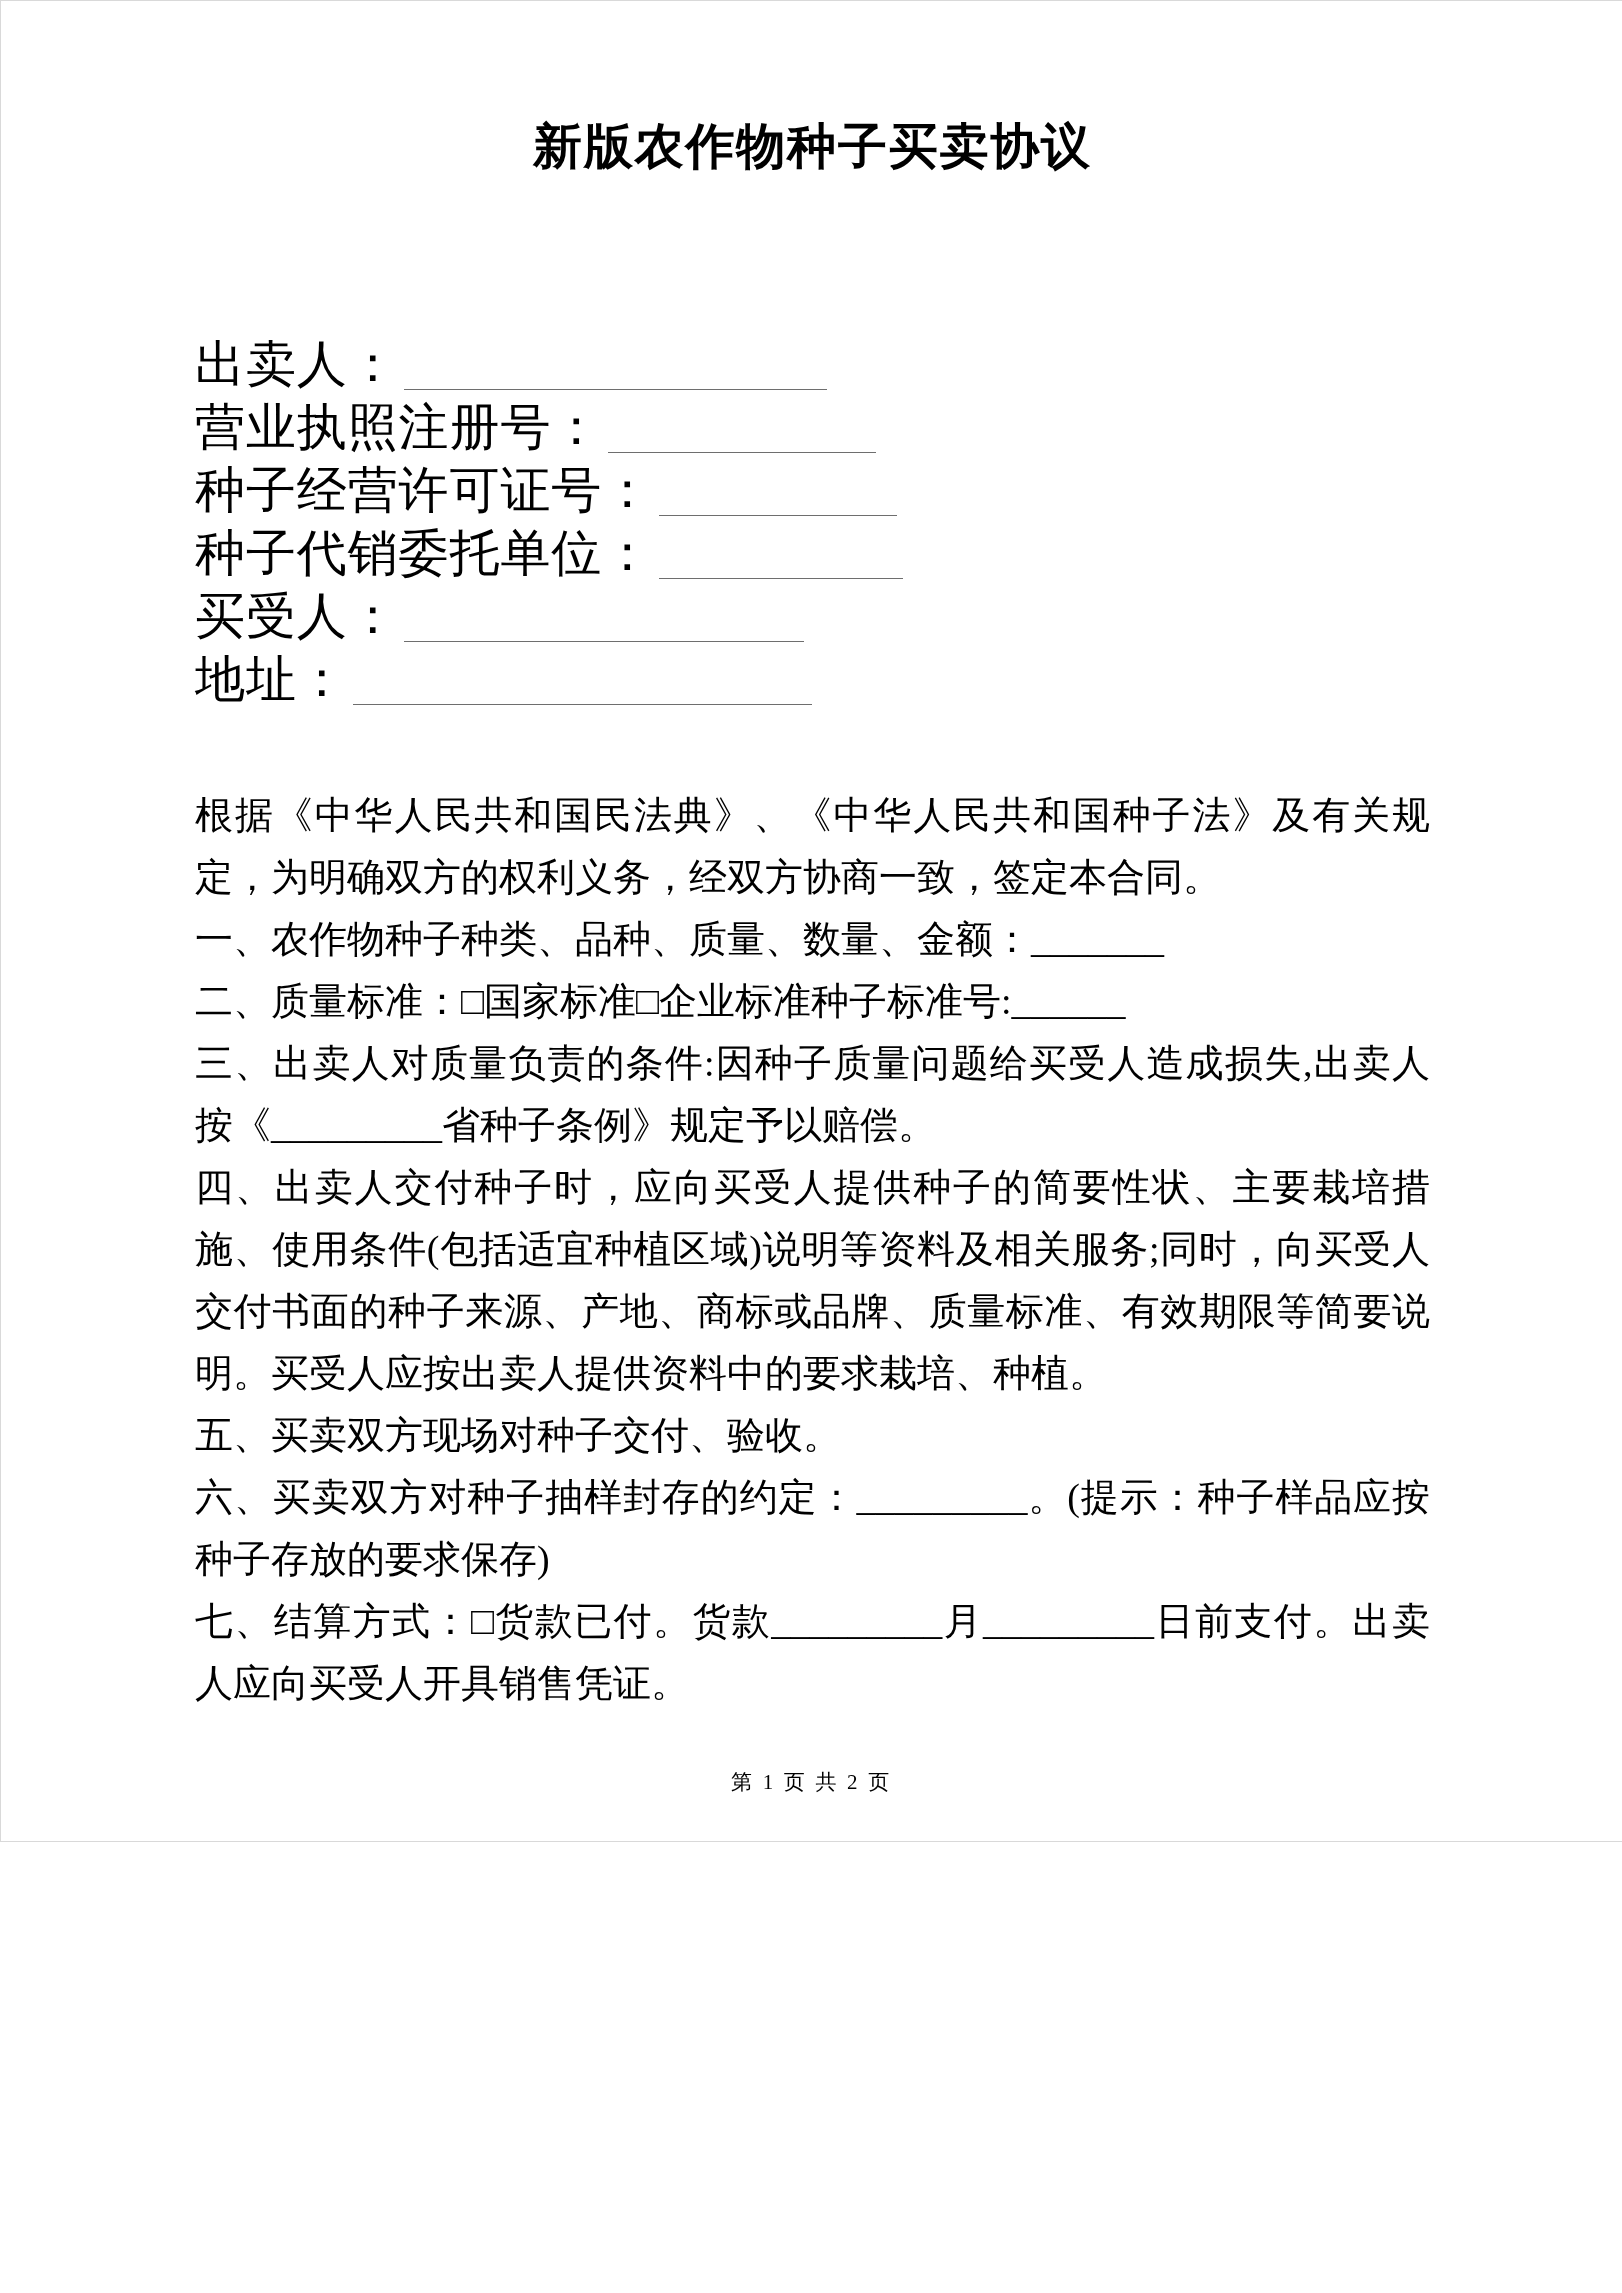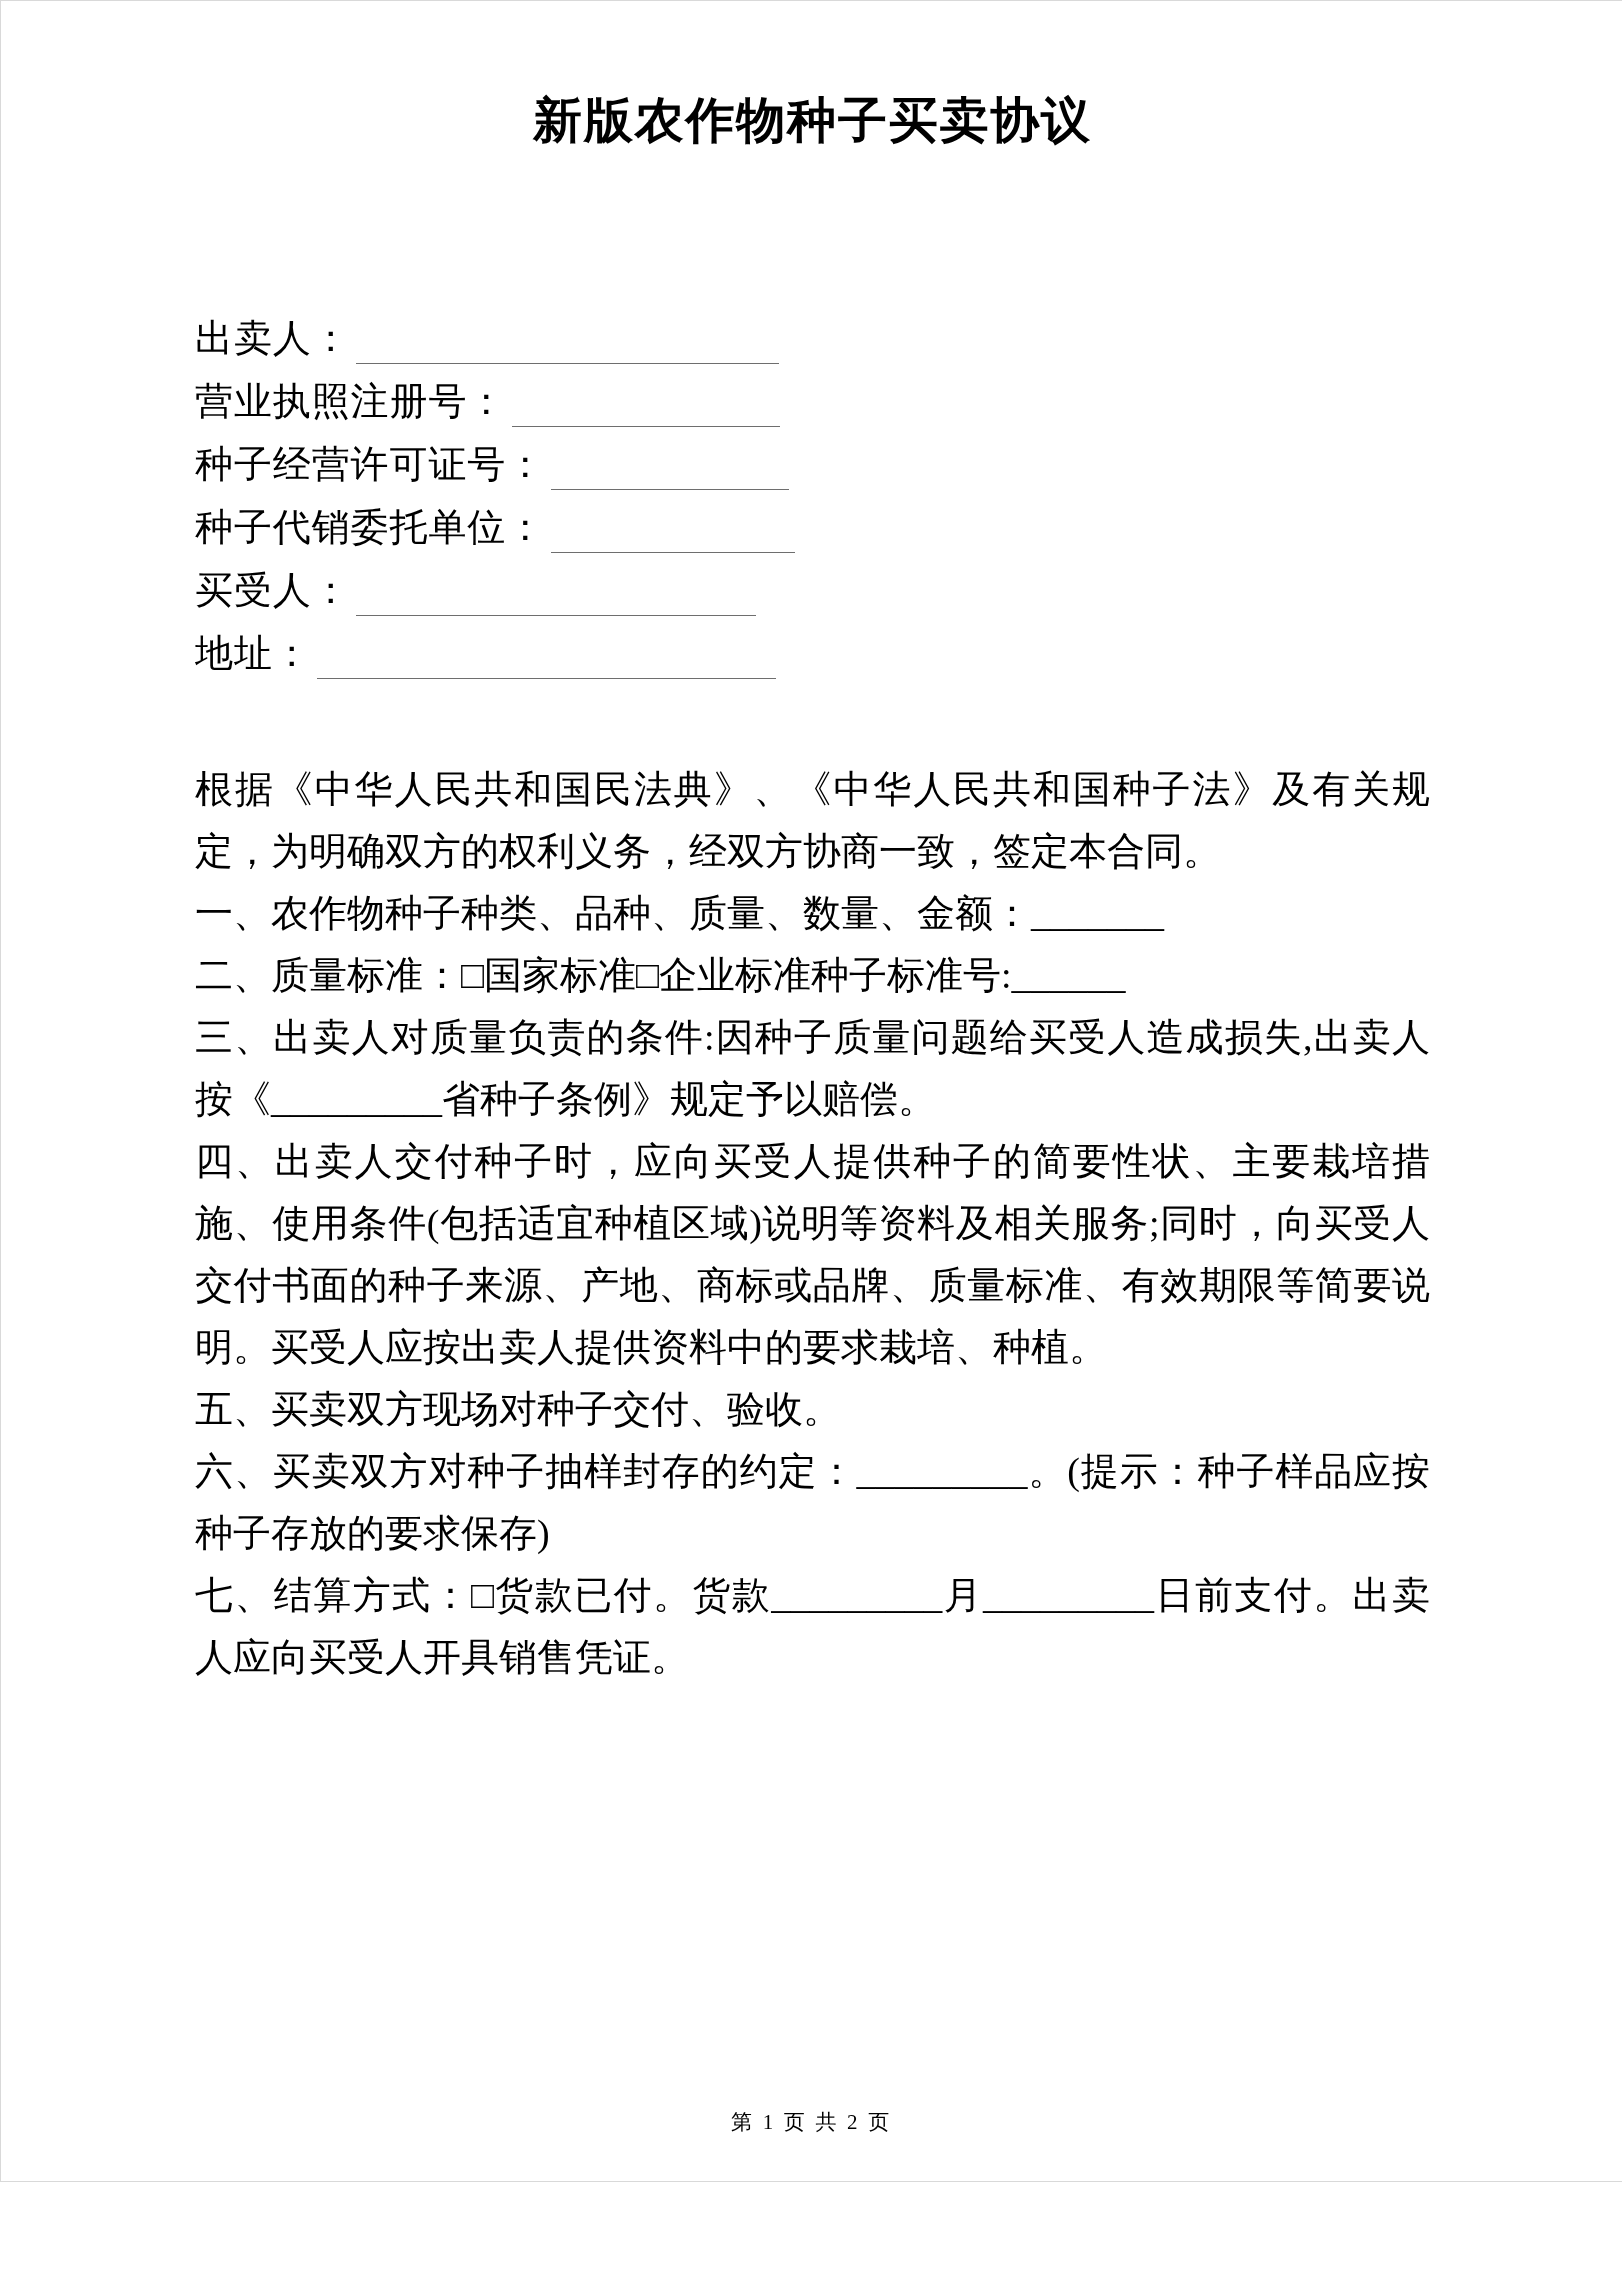--- a/index.html
+++ b/index.html
@@ -3,42 +3,42 @@
 <meta charset="utf-8">
 <style>
   html, body {
     margin: 0;
     padding: 0;
     background: #ffffff;
   }
   .page {
     position: relative;
     width: 1623px;
-    height: 2182px;
+    height: 1842px;
     box-sizing: border-box;
     background: #ffffff;
     border: 0.9px solid #d9d9d9;
-    padding: 83px 192px 0 194px;
+    padding: 109px 192px 0 194px;
     font-family: "Liberation Serif", "DejaVu Serif", serif;
     color: #000000;
     overflow: hidden;
   }
   .title {
     margin: 0;
     text-align: center;
     font-size: 49px;
     font-weight: bold;
     letter-spacing: 1.8px;
     line-height: 73px;
   }
   .fields {
     margin-top: 150px;
   }
   .field-row {
-    font-size: 38px;
+    font-size: 50px;
     line-height: 63px;
     height: 63px;
     white-space: nowrap;
   }
   .field-label {
     letter-spacing: 0.9px;
   }
   .blank {
     display: inline-block;
     height: 1.05em;

